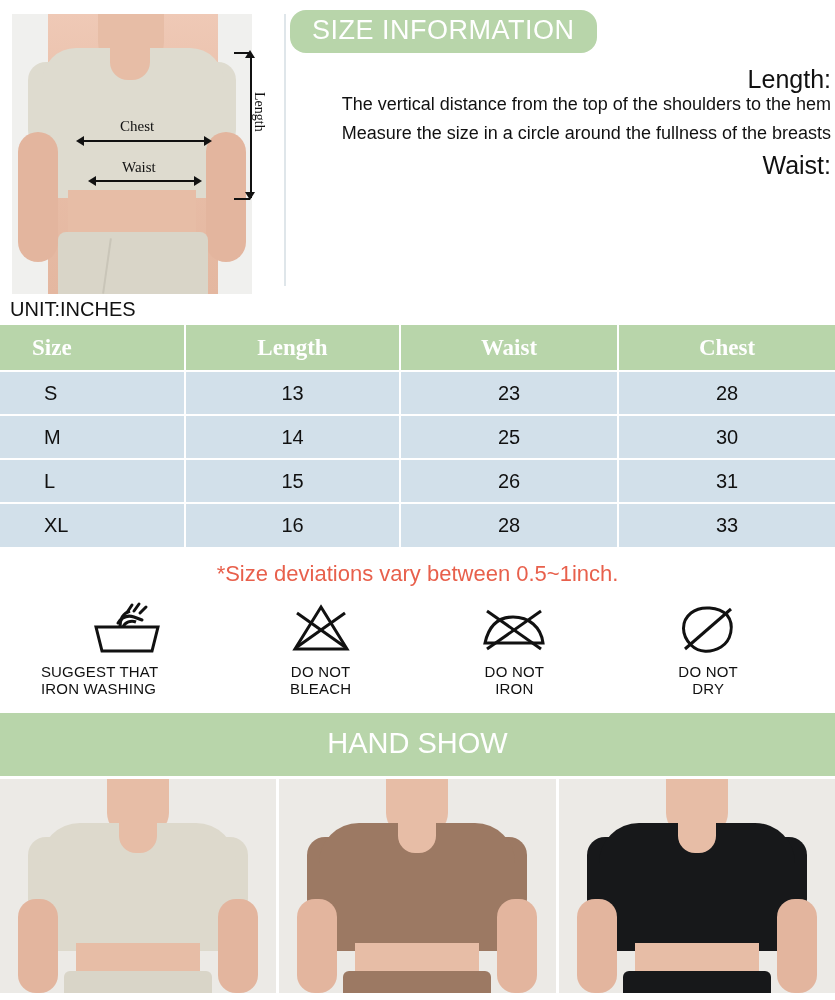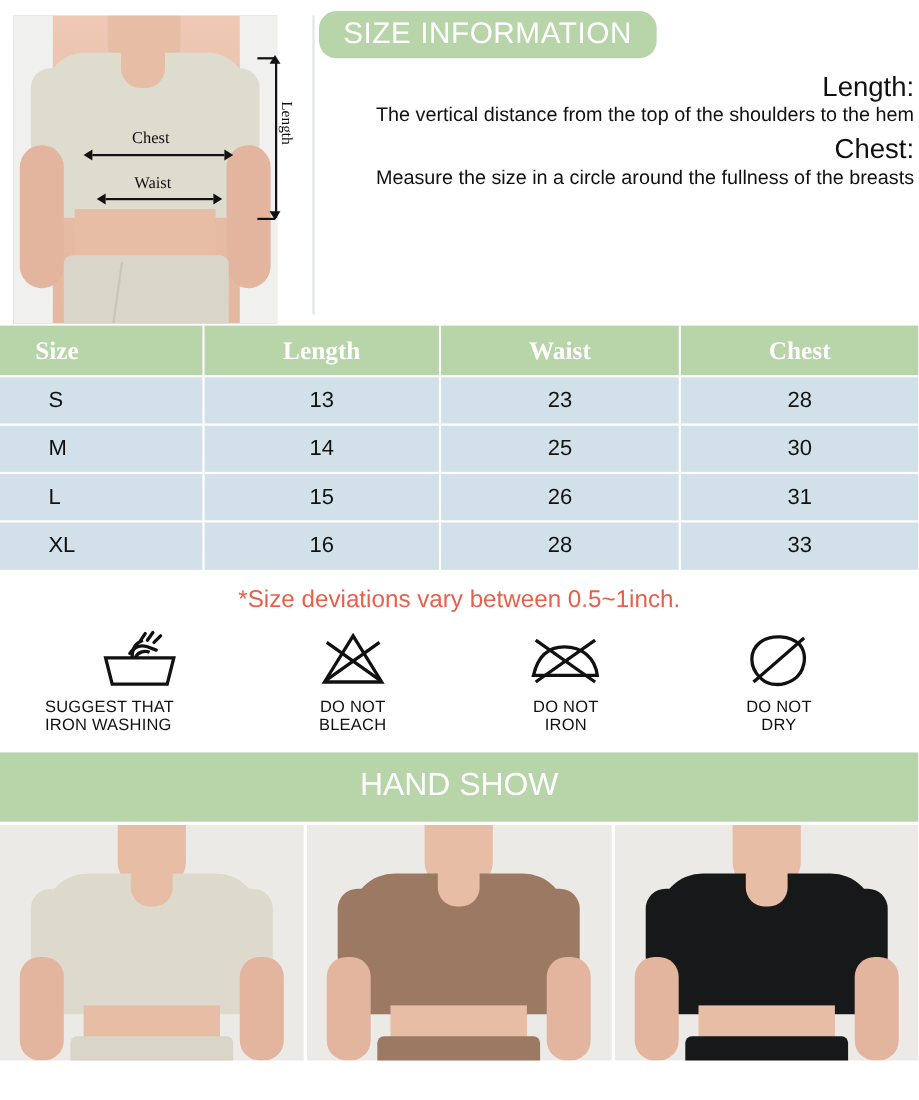--- a/index.html
+++ b/index.html
@@ -309,27 +309,28 @@
       <div class="divider-v"></div>
 
       <div class="pill-row">
         <div class="size-info-pill">SIZE INFORMATION</div>
       </div>
 
       <div class="defs">
         <div class="def-term">Length:</div>
         <div class="def-desc">The vertical distance from the top of the shoulders to the hem</div>
 
-        <div class="def-term">Chest:</div>
         <div class="def-desc">Measure the size in a circle around the fullness of the breasts</div>
 
+        <div class="def-term">Waist:</div>
       </div>
     </div>
   </div>
 
+  <div class="unit">UNIT:INCHES</div>
 
   <table class="size-table">
     <thead>
       <tr>
         <th class="size-col" style="width:185px;">Size</th>
         <th style="width:215px;">Length</th>
         <th style="width:218px;">Waist</th>
         <th>Chest</th>
       </tr>
     </thead>

